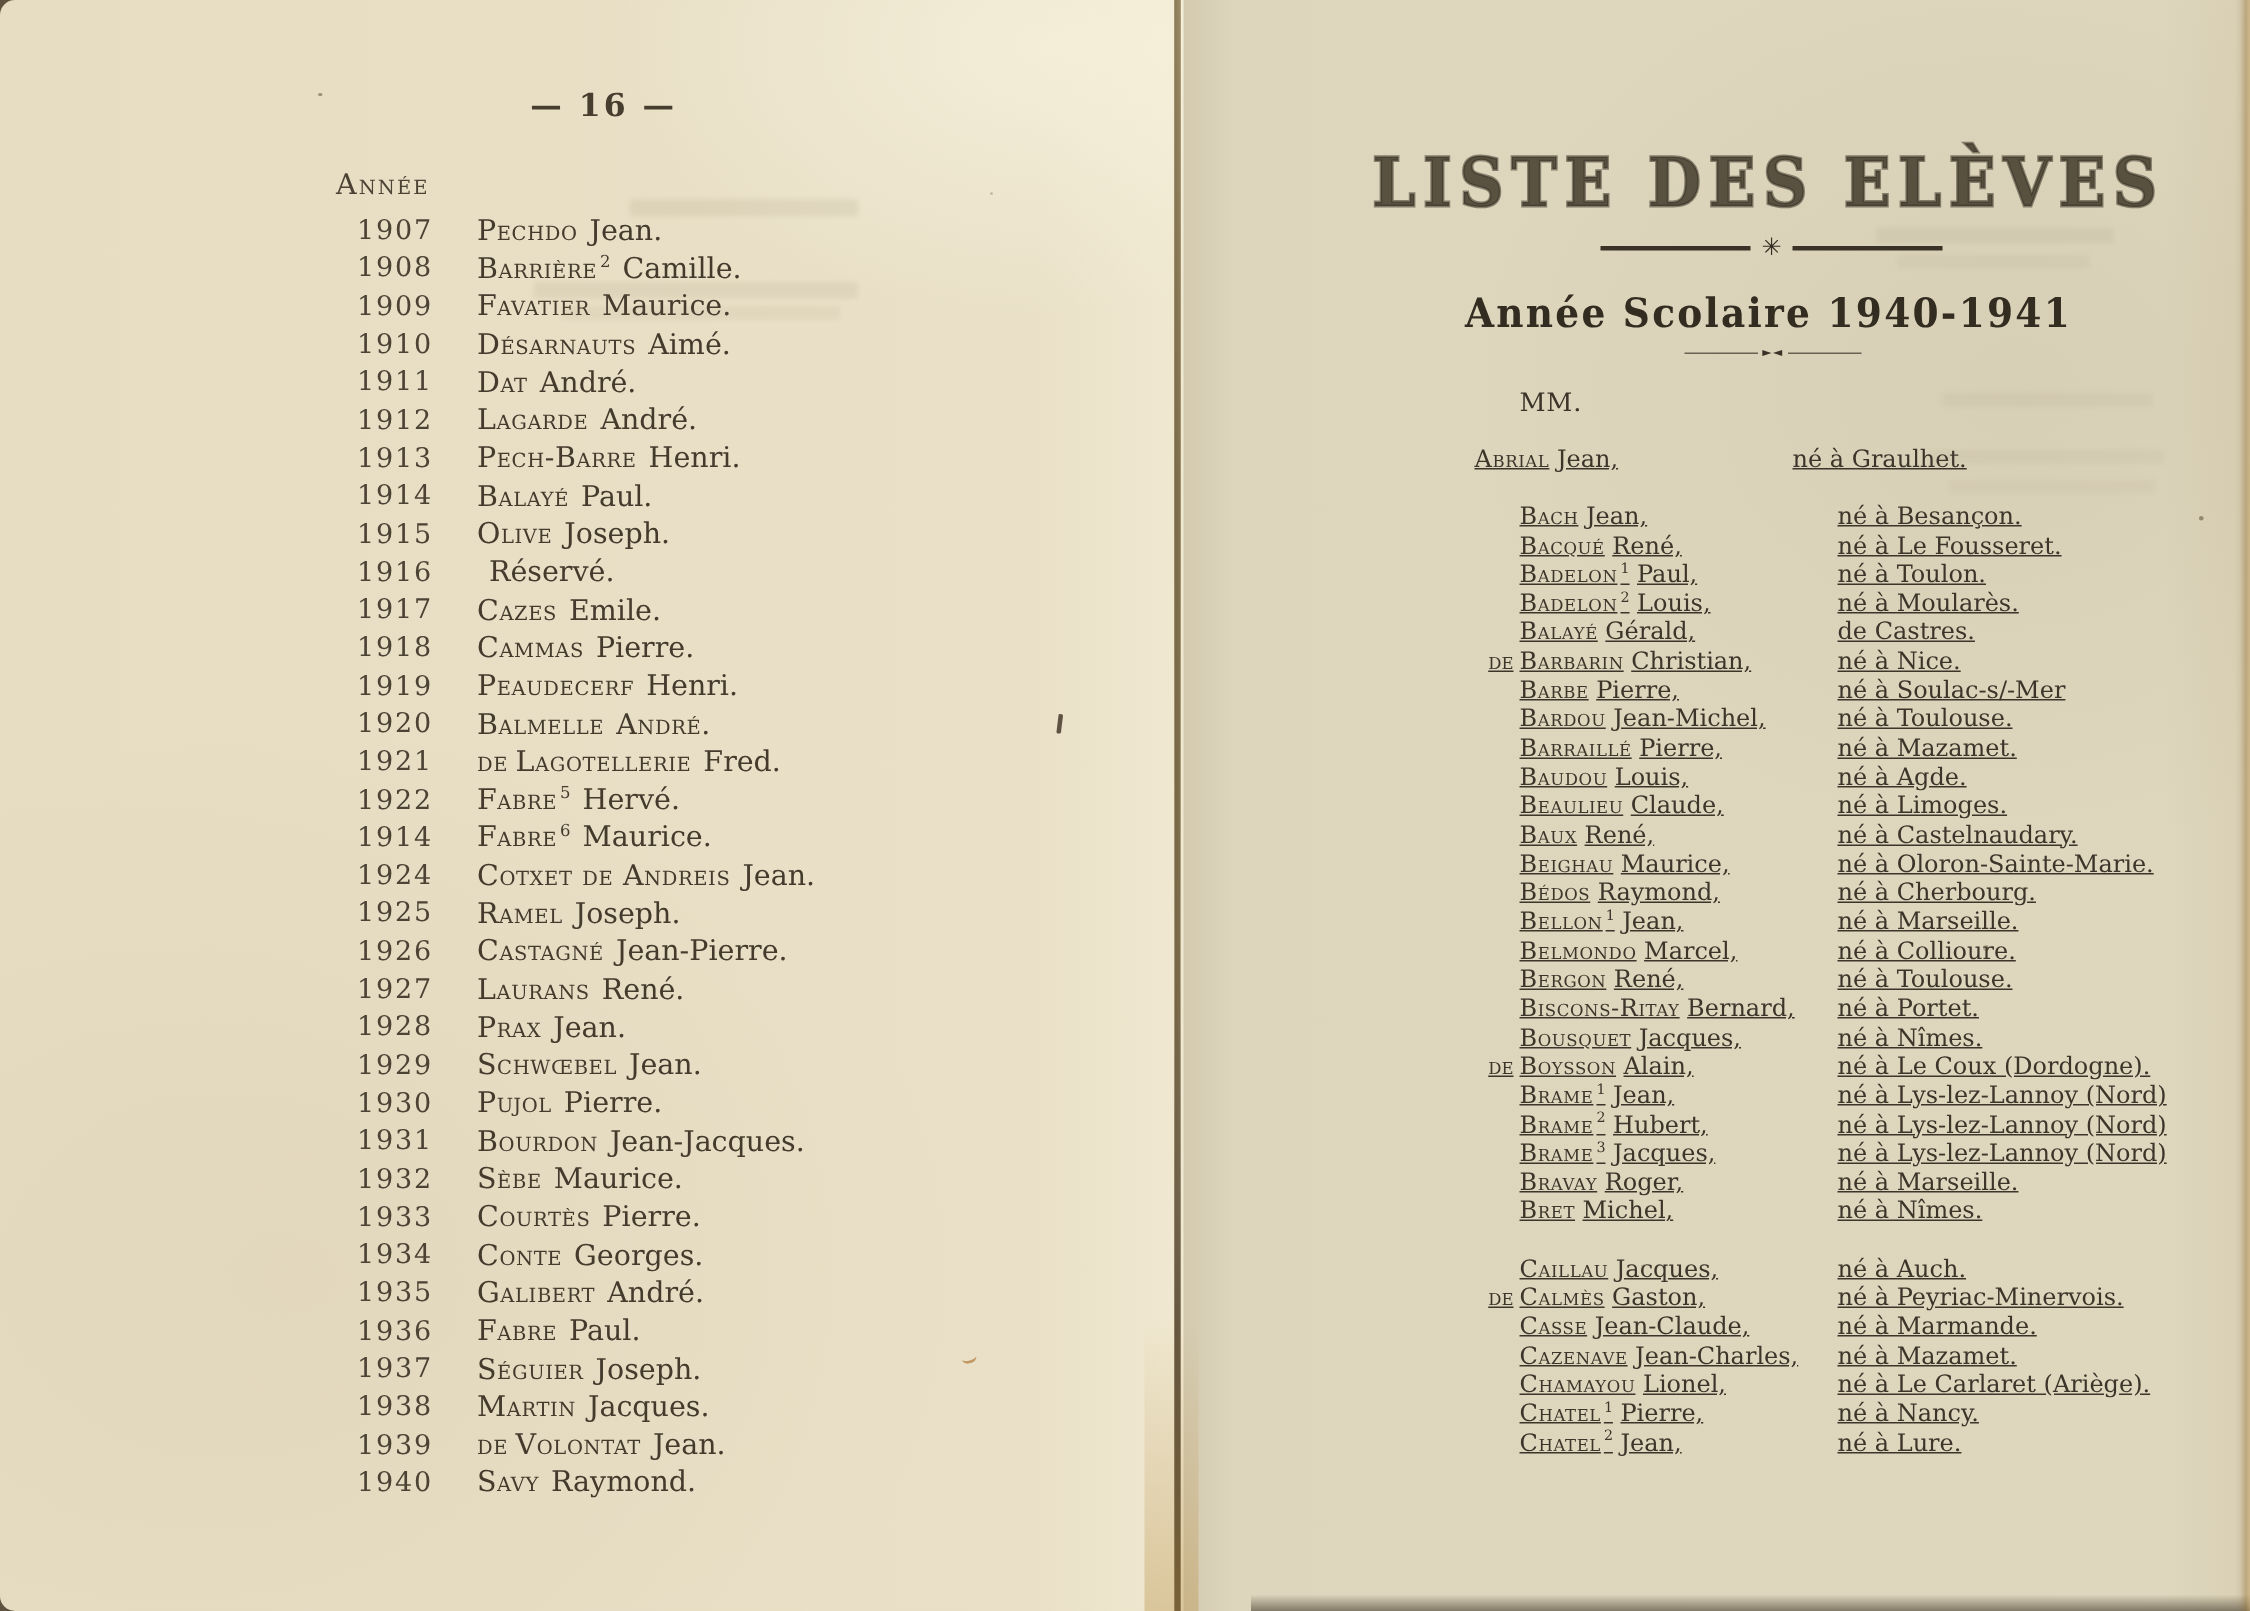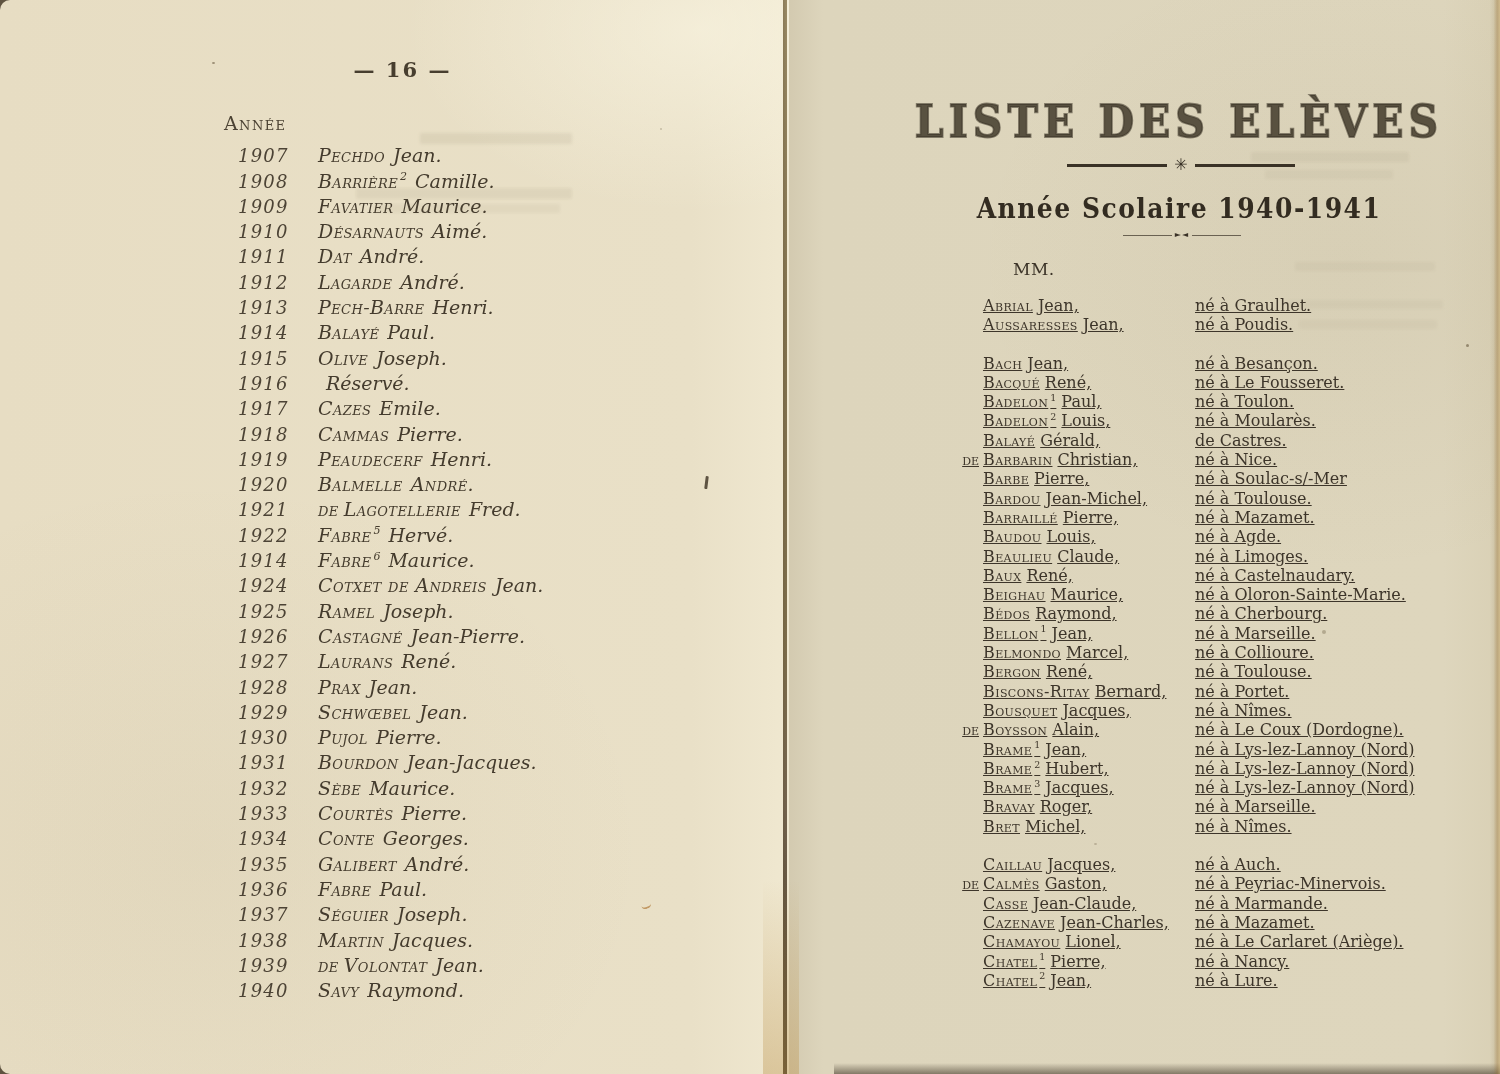--- a/index.html
+++ b/index.html
@@ -33,21 +33,21 @@
     background:linear-gradient(to right,transparent,rgba(120,90,40,.08) 35%,rgba(148,110,50,.42) 72%,rgba(198,166,104,.55) 100%);}
   .bottom-shade{position:absolute;left:45px;right:0;bottom:0;height:11px;
     background:linear-gradient(to top,rgba(56,46,32,.55),rgba(56,46,32,0));}
 
   
   .pageno{position:absolute;top:57px;left:330px;width:145px;text-align:center;
     font-size:21px;font-weight:700;letter-spacing:2px;color:#473e2f;}
   .annee{position:absolute;top:112px;left:224px;font-size:19px;font-variant:small-caps;
     letter-spacing:1.4px;color:#4c4334;}
   .lrows{position:absolute;top:141px;left:238px;width:520px;}
-  .lrow{display:flex;height:25.3px;align-items:flex-end;font-size:19px;white-space:nowrap;font-style:italic;}
+  .lrow{display:flex;height:25.3px;align-items:center;font-size:19px;white-space:nowrap;}
   .lrow .yr{width:80px;font-size:18px;letter-spacing:1.2px;color:#4c4335;}
   .sc{font-variant:small-caps;letter-spacing:.4px;}
   .pfxl{margin-right:5px;}
   .gv{margin-left:8px;}
   .lrow sup{font-size:11px;line-height:0;margin-left:2px;}
 
   
   .rtitle{position:absolute;top:98px;left:52px;width:676px;text-align:center;
     font-size:41px;font-weight:700;letter-spacing:5px;color:#352e22;
     -webkit-text-stroke:1.7px #3a32258a;
@@ -56,21 +56,21 @@
   .div1{position:absolute;top:157px;left:278px;width:228px;display:flex;align-items:center;color:#352e23;}
   .div1::before,.div1::after{content:"";flex:1;height:3px;background:#3a3226;}
   .div1 .star{font-size:16px;padding:0 7px;line-height:1;}
   .subtitle{position:absolute;top:194px;left:52px;width:676px;text-align:center;
     font-size:25px;font-weight:700;letter-spacing:1.5px;color:#332c21;transform:scaleY(1.08);white-space:nowrap;}
   .div2{position:absolute;top:231px;left:334px;width:118px;display:flex;align-items:center;color:#3a3227;}
   .div2::before,.div2::after{content:"";flex:1;height:1px;background:rgba(58,50,39,.7);}
   .div2 .orn{font-size:8px;padding:0 3px;letter-spacing:1px;line-height:1;}
   .mm{position:absolute;top:259px;left:224px;font-size:17px;letter-spacing:.5px;color:#3c3428;}
   .rrows{position:absolute;top:296px;left:167px;width:544px;color:#3d352a;text-decoration:underline;}
-  .rgroup.gap{margin-top:19px;}
+  .rgroup.gap{margin-top:19px;margin-left:30px;}
   .rrow{display:grid;grid-template-columns:27px 212px auto;height:19.3px;align-items:baseline;
     font-size:16px;white-space:nowrap;}
   .rrow .pfx{font-variant:small-caps;font-size:15px;text-align:right;padding-right:4px;}
   .rrow sup{font-size:9.5px;line-height:0;margin-left:2px;}
   .gvr{margin-left:5px;}
 
   
   .ghost{position:absolute;background:rgba(122,108,78,.10);filter:blur(1.8px);border-radius:2px;}
   .mark-slash{position:absolute;left:705px;top:476px;width:2.5px;height:13px;background:#5e5342;
     transform:rotate(7deg);border-radius:1px;}
@@ -244,25 +244,20 @@
       <span class="orn">►◄</span>
     </div>
     <div class="mm">MM.</div>
     <div class="rrows">
         <div class="rgroup">
           <div class="rrow">
             <span class="pfx"></span>
             <span class="nm"><span class="sc">Abrial</span><span class="gvr">Jean,</span></span>
             <span class="birth">né à Graulhet.</span>
           </div>
-          <div class="rrow">
-            <span class="pfx"></span>
-            <span class="nm"><span class="sc">Aussaresses</span><span class="gvr">Jean,</span></span>
-            <span class="birth">né à Poudis.</span>
-          </div>
         </div>
         <div class="rgroup gap">
           <div class="rrow">
             <span class="pfx"></span>
             <span class="nm"><span class="sc">Bach</span><span class="gvr">Jean,</span></span>
             <span class="birth">né à Besançon.</span>
           </div>
           <div class="rrow">
             <span class="pfx"></span>
             <span class="nm"><span class="sc">Bacqué</span><span class="gvr">René,</span></span>

